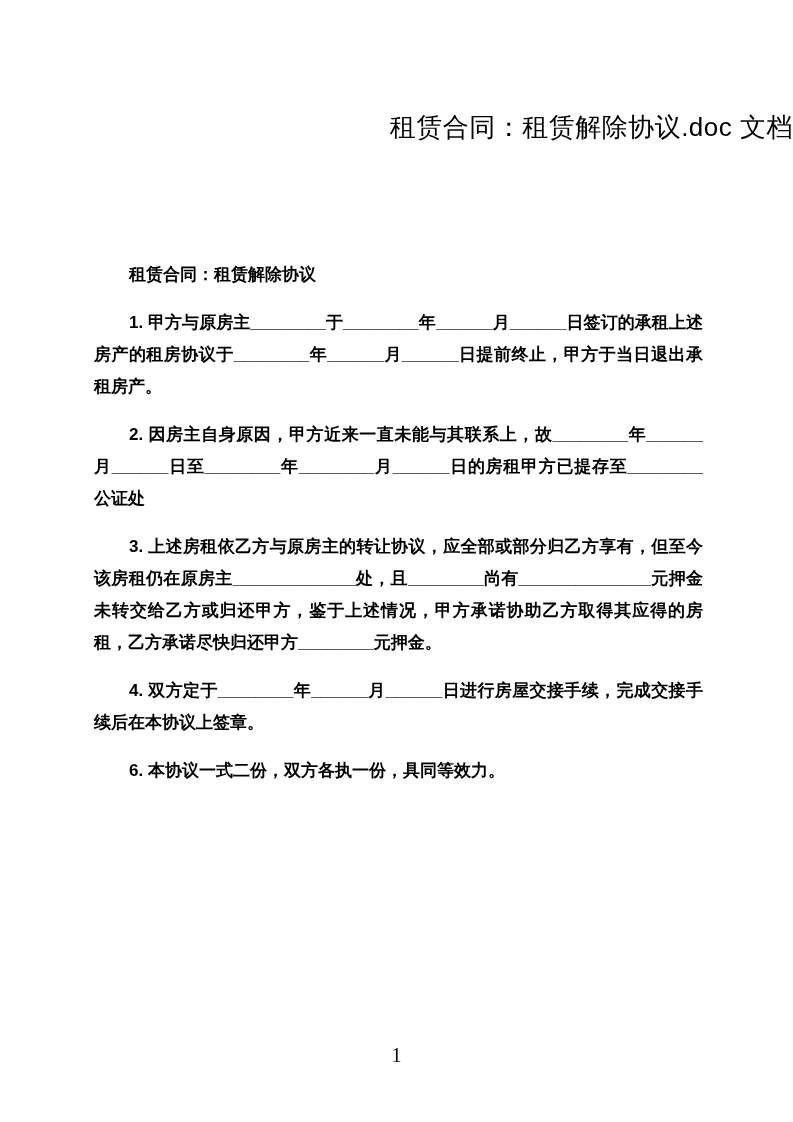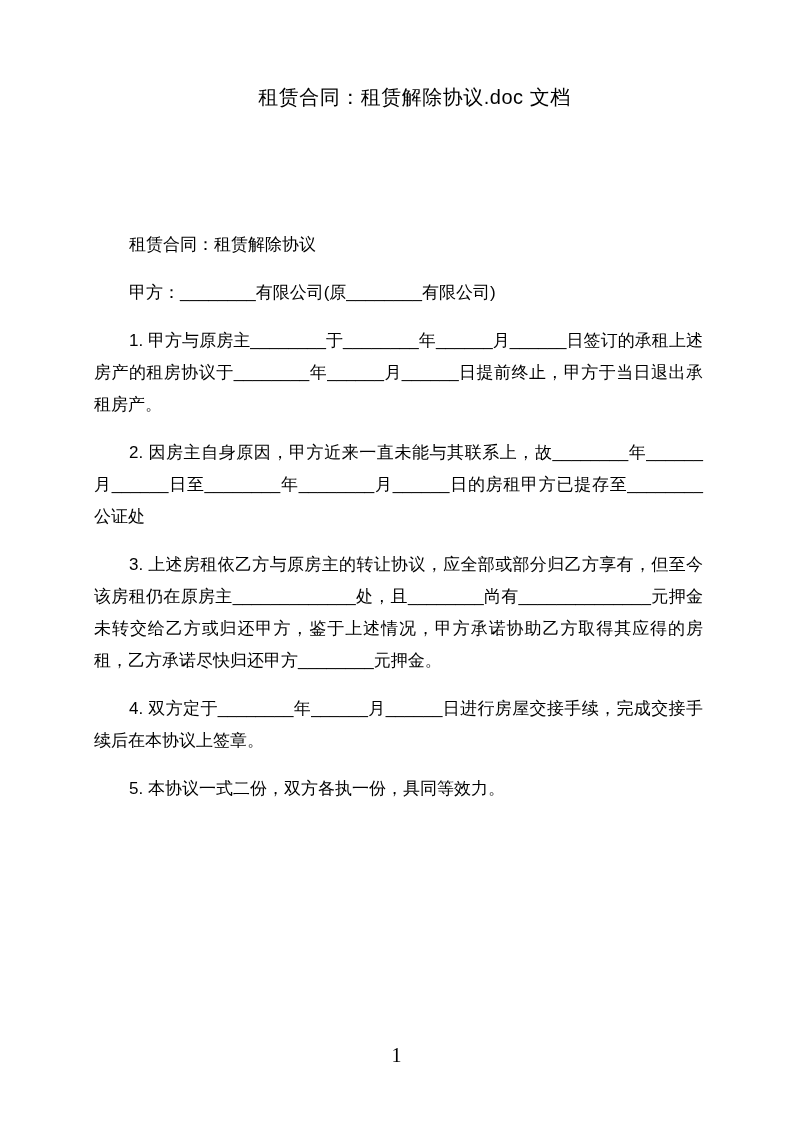--- a/index.html
+++ b/index.html
@@ -11,36 +11,36 @@
     position: relative;
     width: 793px;
     height: 1122px;
     background: #ffffff;
     color: #000000;
     font-family: "Liberation Sans", sans-serif;
     overflow: hidden;
   }
   .doc-title {
     margin: 0;
-    padding-top: 78px;
-    font-size: 20px;
+    padding-top: 108px;
+    font-size: 26px;
     font-weight: 500;
     line-height: 38px;
-    text-align: center;
+    text-align: right;
     text-indent: 36px;
     letter-spacing: 0.5px;
   }
   .doc-body {
     width: 609px;
     margin: 113px 0 0 94px;
   }
   .doc-body p {
     margin: 0 0 16px 0;
     font-size: 17px;
-    font-weight: 400;
+    font-weight: 700;
     line-height: 32px;
     text-align: justify;
     text-indent: 35px;
     word-break: break-all;
     overflow-wrap: break-word;
     letter-spacing: 0;
   }
   .page-number {
     position: absolute;
     top: 1044px;
@@ -53,22 +53,21 @@
   }
 </style>
 </head>
 <body>
 
 <div class="page">
   <h1 class="doc-title">租赁合同：租赁解除协议.doc 文档</h1>
 
   <div class="doc-body">
     <p>租赁合同：租赁解除协议</p>
-    <p>甲方：________有限公司(原________有限公司)</p>
     <p>1. 甲方与原房主________于________年______月______日签订的承租上述房产的租房协议于________年______月______日提前终止，甲方于当日退出承租房产。</p>
     <p>2. 因房主自身原因，甲方近来一直未能与其联系上，故________年______月______日至________年________月______日的房租甲方已提存至________公证处</p>
     <p>3. 上述房租依乙方与原房主的转让协议，应全部或部分归乙方享有，但至今该房租仍在原房主_____________处，且________尚有______________元押金未转交给乙方或归还甲方，鉴于上述情况，甲方承诺协助乙方取得其应得的房租，乙方承诺尽快归还甲方________元押金。</p>
     <p>4. 双方定于________年______月______日进行房屋交接手续，完成交接手续后在本协议上签章。</p>
-    <p>5. 本协议一式二份，双方各执一份，具同等效力。</p>
+    <p>6. 本协议一式二份，双方各执一份，具同等效力。</p>
   </div>
 
   <div class="page-number">1</div>
 </div>
 
 </body></html>

